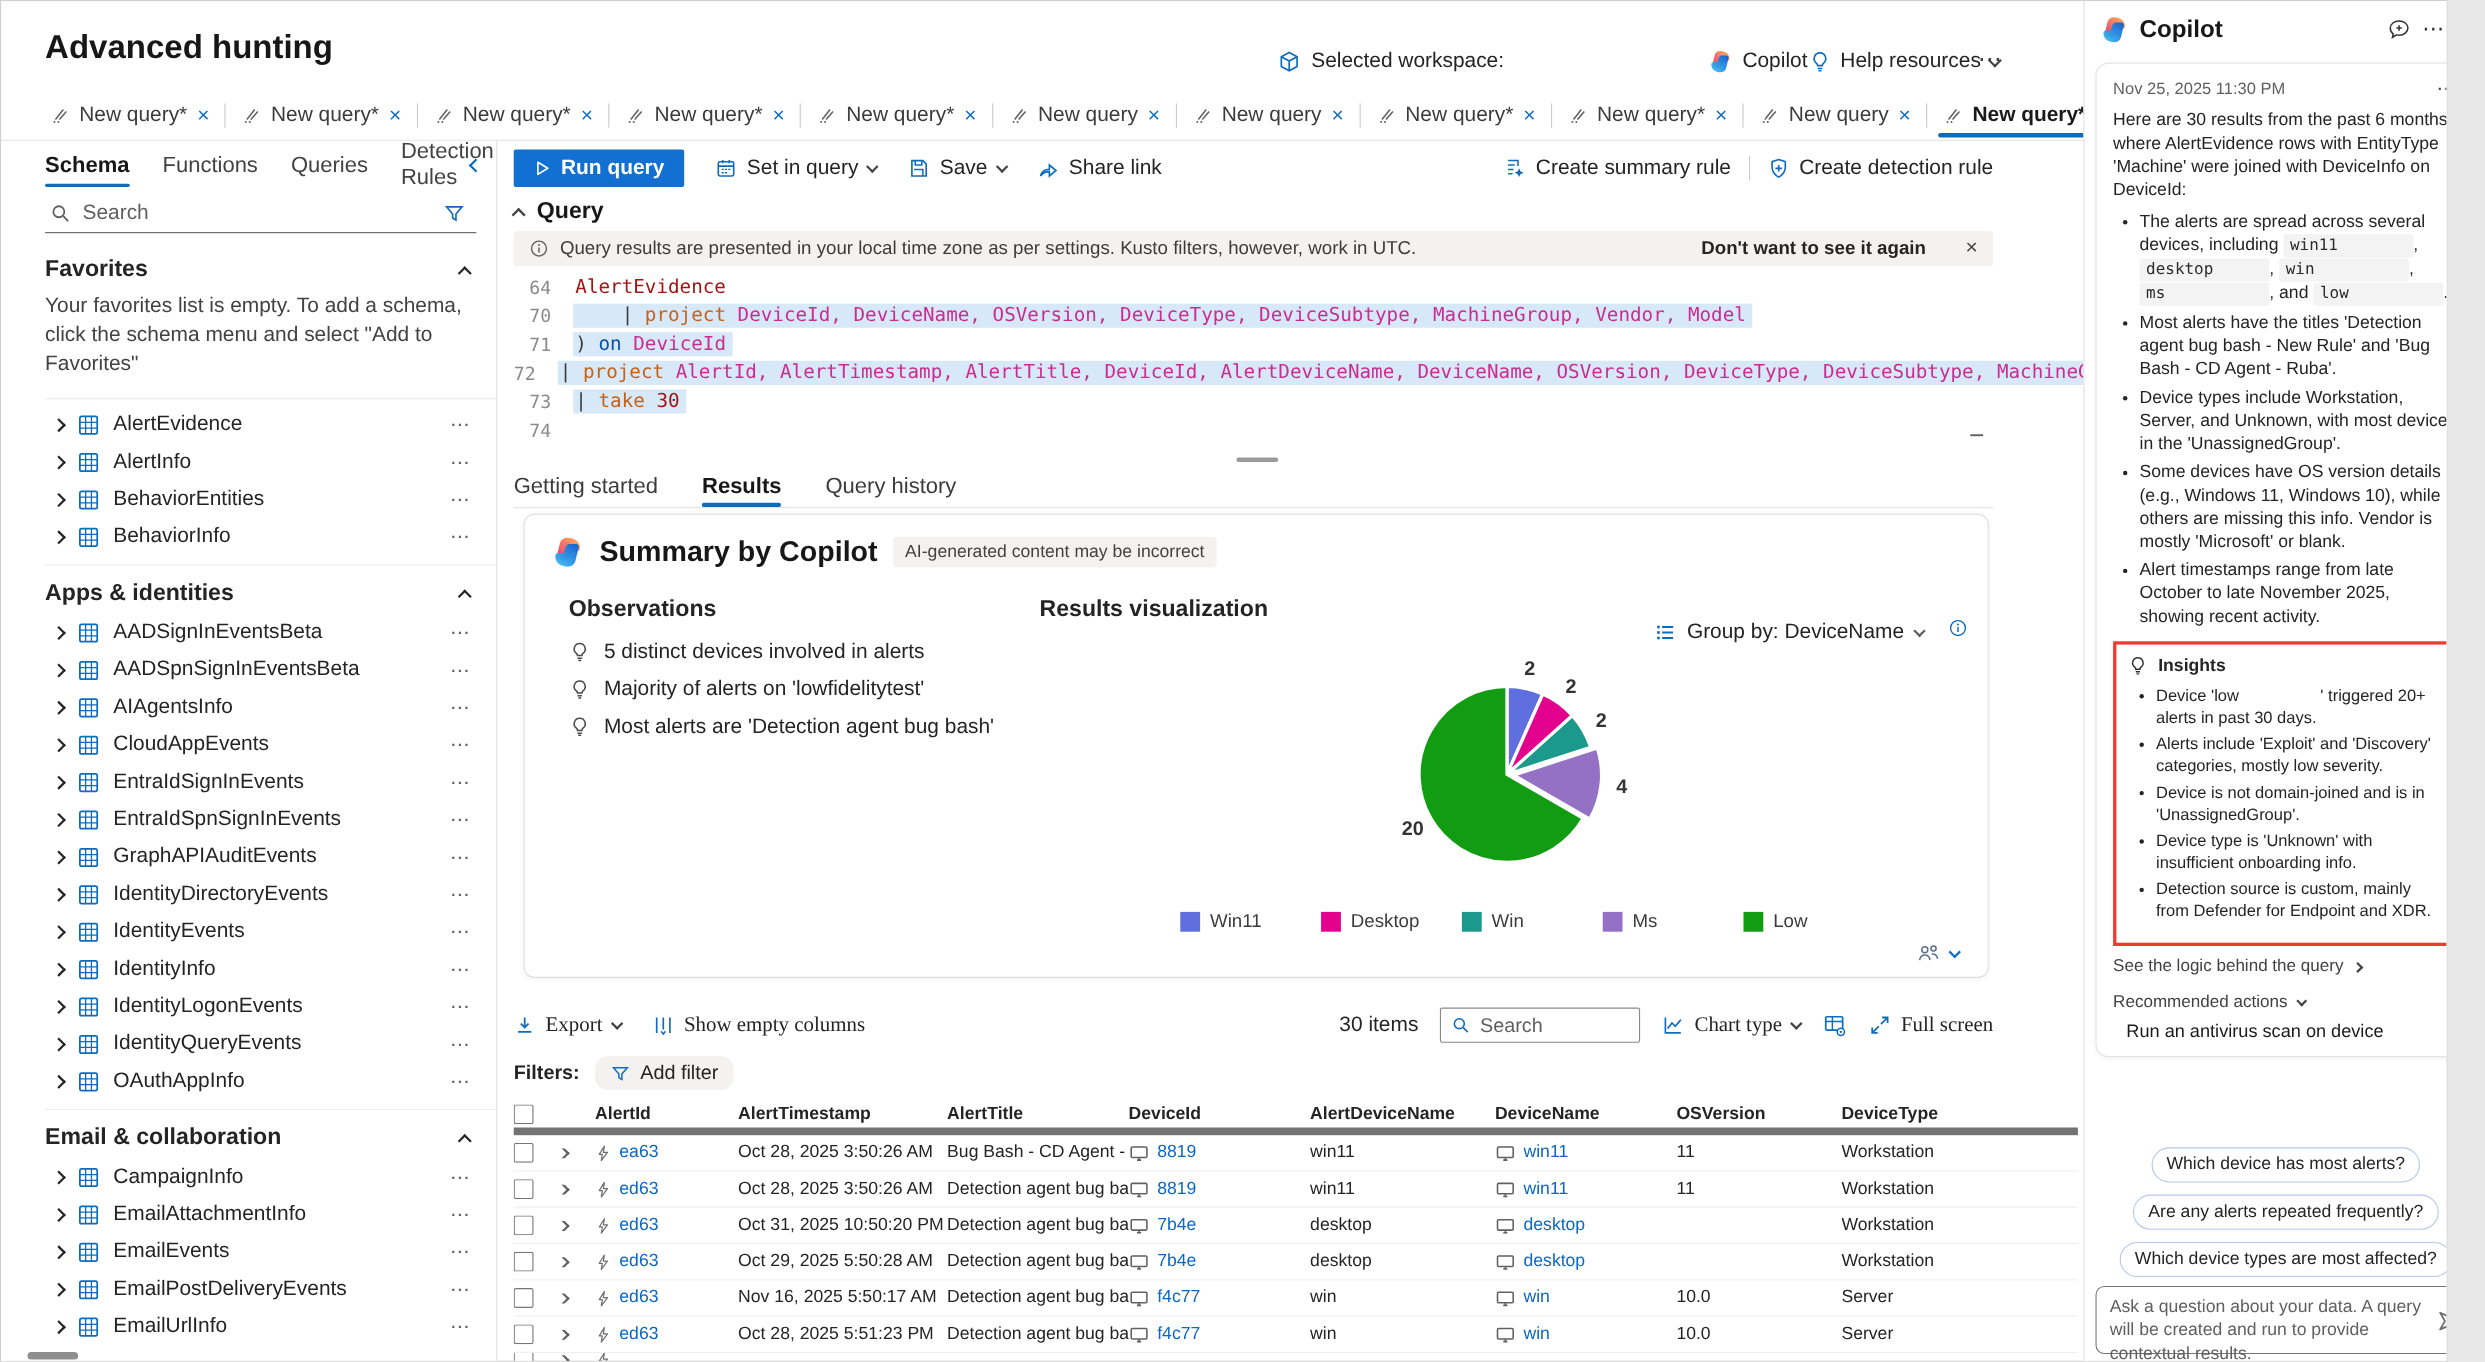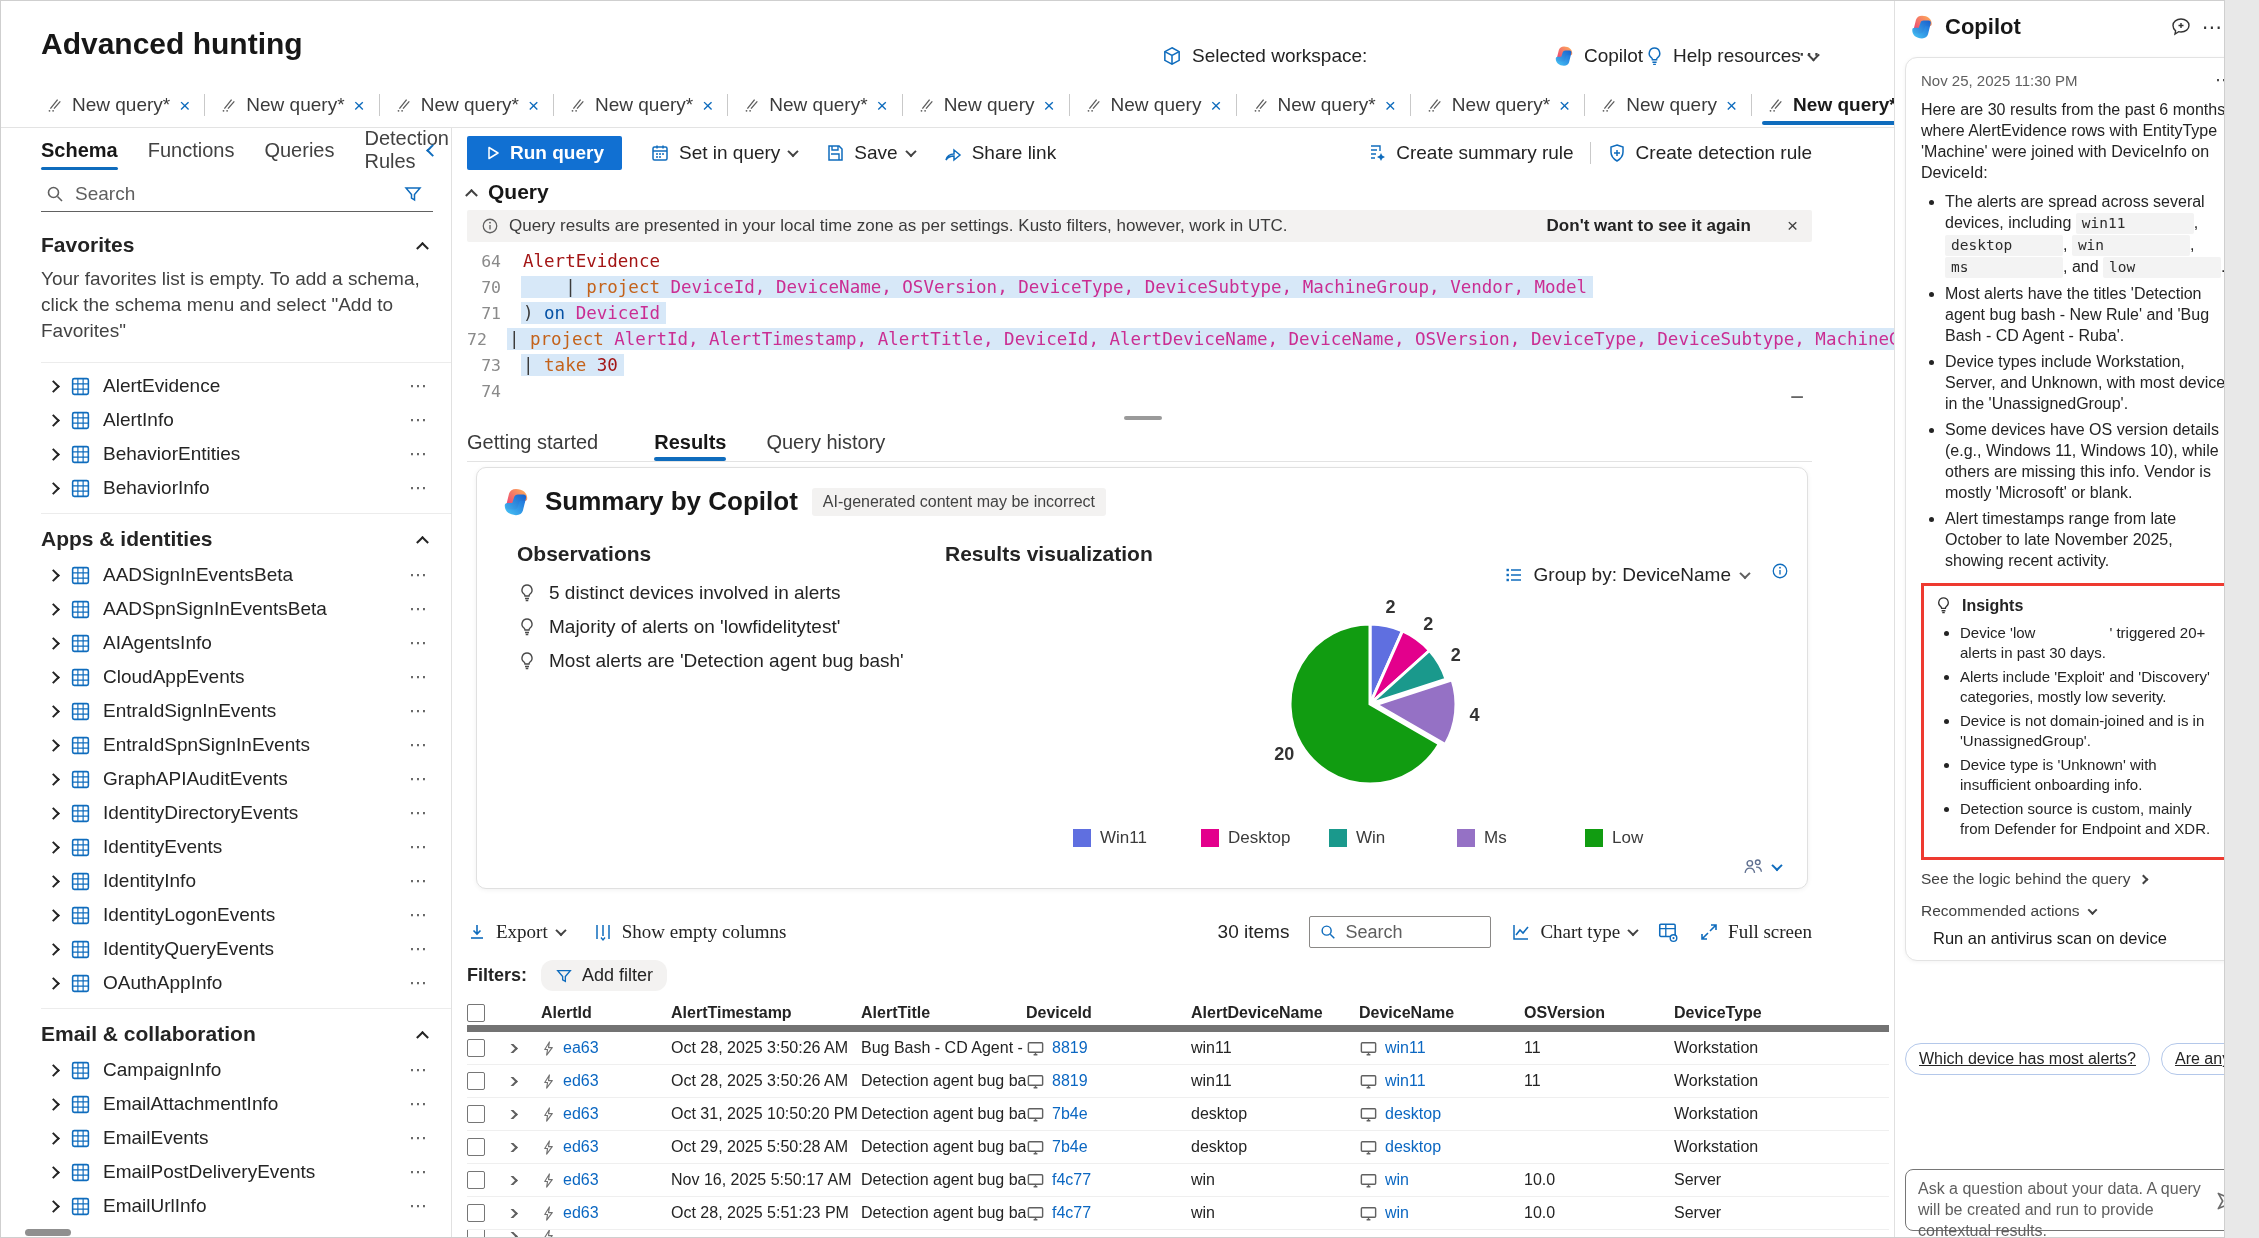--- a/index.html
+++ b/index.html
@@ -69,21 +69,21 @@
   .cline { display:flex; height:26px; align-items:center; font-family:"DejaVu Sans Mono","Liberation Mono",monospace; font-size:17.5px; }
   .gut { width:54px; text-align:right; padding-right:20px; color:#8a8a8a; font-size:16.5px; }
   .ctext { white-space:pre; padding:1px 6px 1px 2px; }
   .ctext.sel { background:#d7e8f8; }
   .tk-tbl{color:#a31515} .tk-kw{color:#c4621a} .tk-col{color:#ca2d92} .tk-op{color:#0451a5} .tk-pl{color:#3b3b3b} .tk-num{color:#a31515}
   .editor-dash { position:absolute; left:1338px; top:255px; color:#5f5f5f; font-size:24px; }
   .splitter { position:absolute; left:672px; top:288px; width:38px; height:4px; background:#9a9a9a; border-radius:2px; }
 
   .rtabs { position:absolute; left:15px; top:296px; width:1345px; height:38px; display:flex; gap:40px; border-bottom:1px solid #e3e3e3; }
   .rtab { position:relative; display:flex; align-items:center; font-size:20px; color:#3b3b3b; }
-  .rtab.active { font-weight:700; color:#171717;margin-left:16px; }
+  .rtab.active { font-weight:700; color:#171717; }
   .rtab.active::after { content:""; position:absolute; left:0; right:0; bottom:0; height:4px; background:#0f6cbd; border-radius:2px; }
 
   
   .card { position:absolute; left:24px; top:339px; width:1332px; height:422px; border:1px solid #e0e0e0; border-radius:10px; box-shadow:0 1px 5px rgba(0,0,0,.06); background:#fff; }
   .card-title { position:absolute; left:24px; top:18px; display:flex; align-items:center; gap:14px; }
   .card-title .t { font-size:26px; font-weight:700; color:#171717; }
   .badge { background:#f3f2f1; color:#424242; font-size:16px; padding:5px 11px; border-radius:3px; }
   .obs-title { position:absolute; left:40px; top:74px; font-size:21px; font-weight:700; }
   .viz-title { position:absolute; left:468px; top:74px; font-size:21px; font-weight:700; }
   .obs-list { position:absolute; left:40px; top:108px; }
@@ -134,21 +134,21 @@
   .gap { display:inline-block; width:74px; height:12px; }
   .insights { border:3px solid #ee3a30; margin-top:12px; padding:10px 10px 14px; }
   .ins-head { display:flex; gap:9px; align-items:center; font-size:16px; font-weight:700; color:#242424; }
   .ins-ul { margin-top:8px; padding-left:26px; }
   .ins-ul li { font-size:15px; line-height:19.5px; color:#242424; margin-bottom:5px; }
   .see-logic { display:flex; gap:10px; align-items:center; margin-top:10px; font-size:15.5px; color:#424242; }
   .see-logic .chv { width:7px; height:7px; }
   .rec-label { display:flex; gap:9px; align-items:center; margin-top:14px; font-size:15.5px; color:#424242; }
   .rec-label .chv { width:7px; height:7px; }
   .action-text { margin:9px 0 0 12px; font-size:16.5px; color:#1a1a1a; }
-  .cp-chips { position:absolute; left:10px; top:1042px; width:346px; display:flex; align-items:center; gap:11px;text-decoration:underline; }
+  .cp-chips { position:absolute; left:10px; top:1042px; width:346px; display:flex; flex-direction:column; align-items:center; gap:11px; }
   .cp-chip { border:1px solid #b4c8ea; border-radius:16px; padding:6px 13px; font-size:16px; color:#242424; background:#fff; white-space:nowrap; }
   .cp-input { position:absolute; left:10px; top:1168px; width:346px; height:62px; border:1px solid #767676; border-radius:8px; padding:8px 44px 8px 12px; }
   .cp-input .ph { font-size:16px; line-height:21px; color:#5f5f5f; }
   .cp-send { position:absolute; right:10px; top:18px; }
 </style>
 </head>
 <body>
 
 <div class="app">
 

